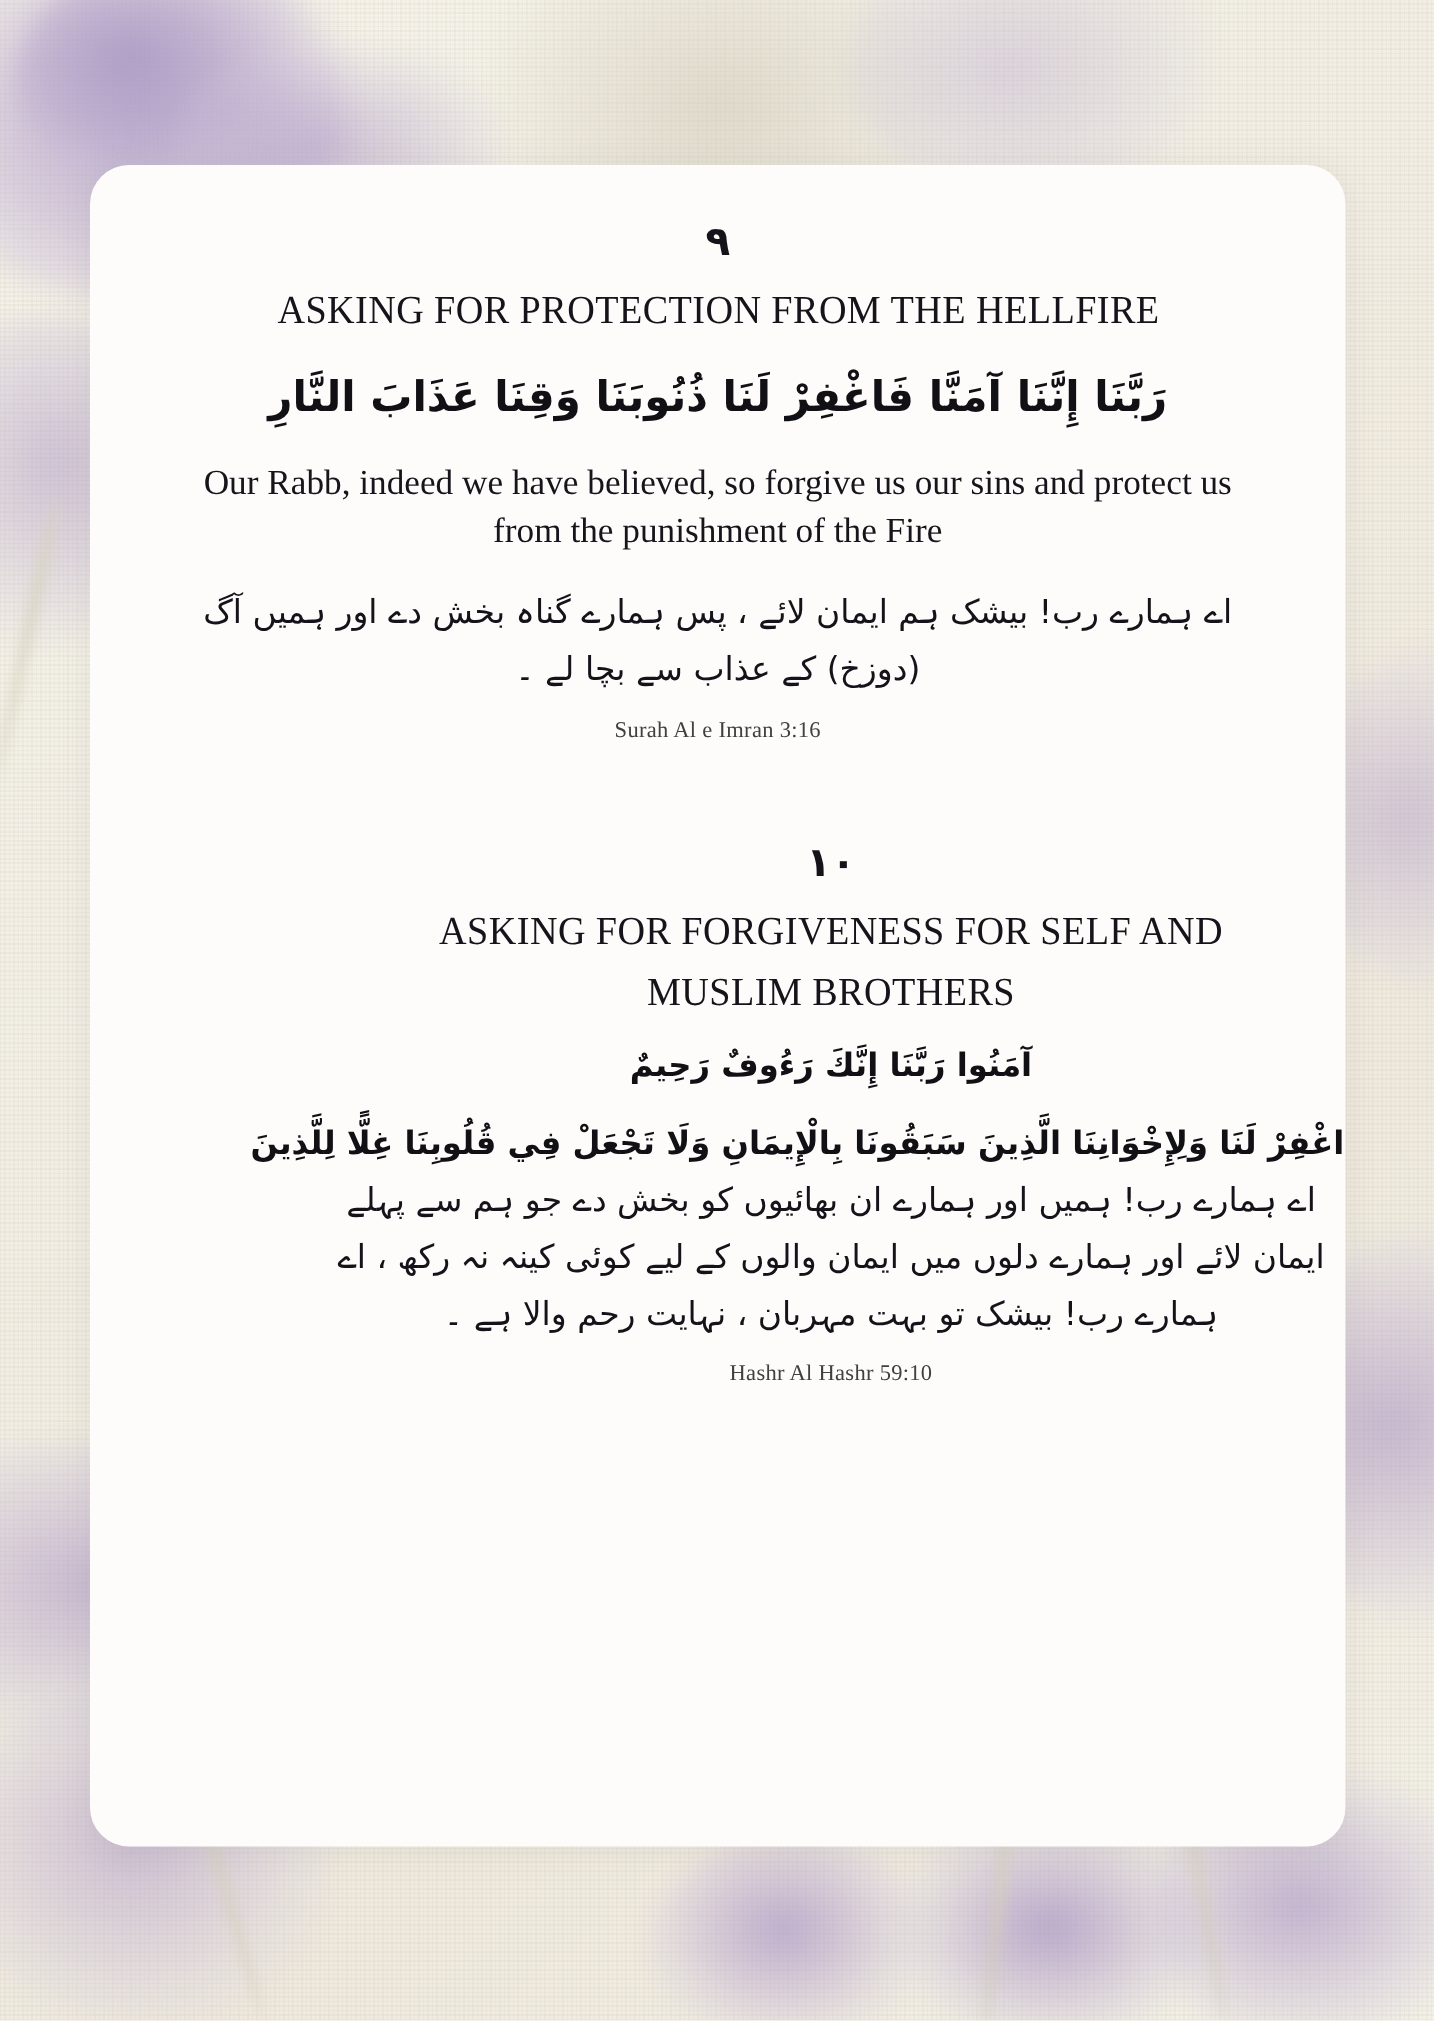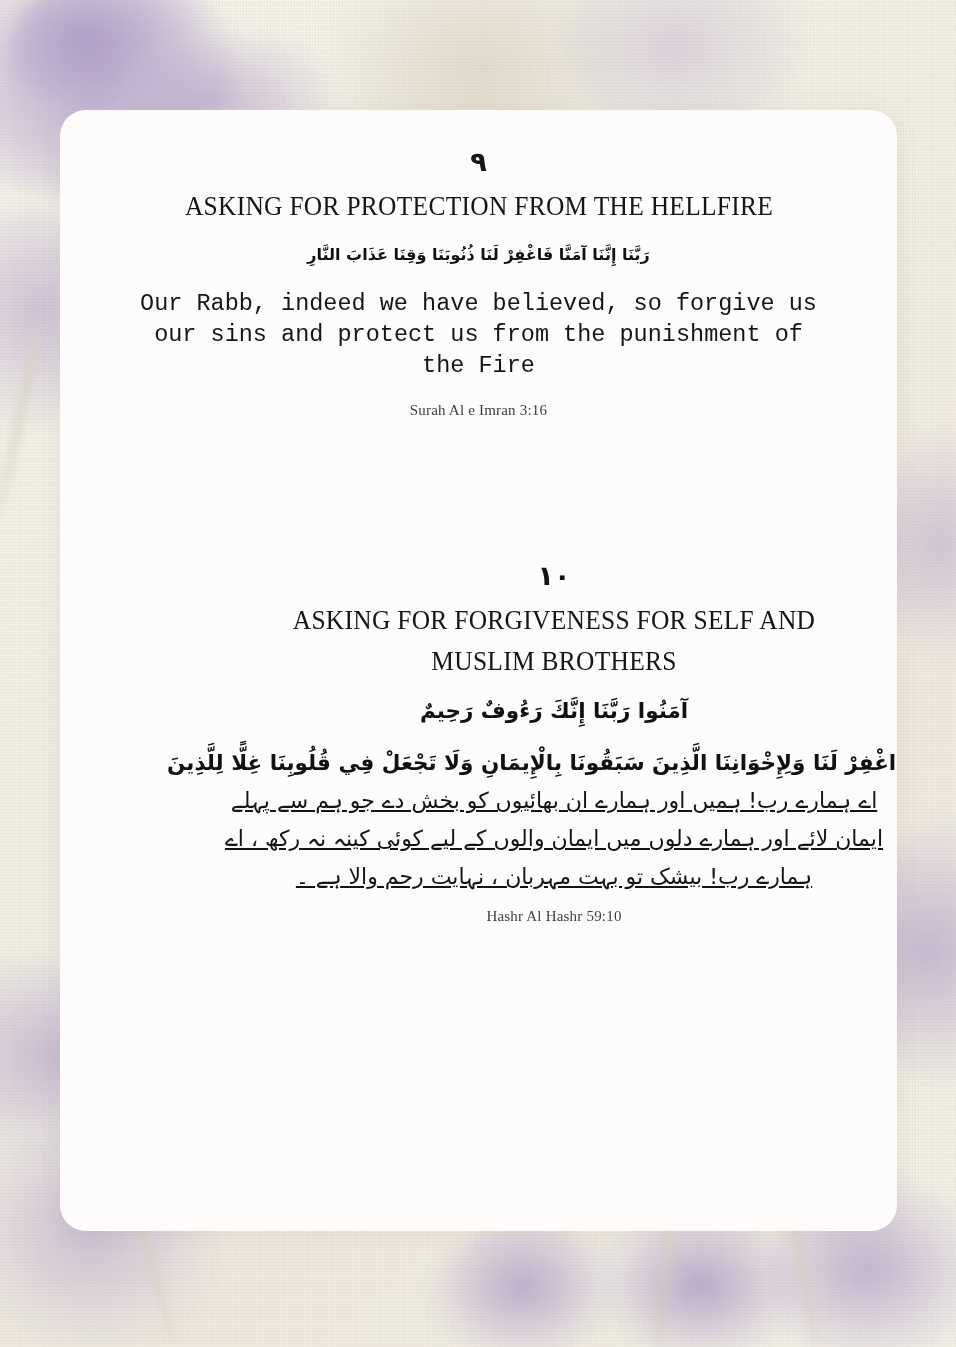--- a/index.html
+++ b/index.html
@@ -93,21 +93,21 @@
     font-size: 26.5px;
     letter-spacing: 0.3px;
     font-weight: 400;
     color: #15141a;
     line-height: 1.32;
     transform: scaleX(0.96);
   }
   .dua-arabic {
     font-family: "DejaVu Sans", "Liberation Serif", serif;
     direction: rtl;
-    font-size: 16px;
+    font-size: 28px;
     font-weight: 700;
     line-height: 1.62;
     color: #111015;
   }
   .dua-arabic.small {
     font-size: 21.5px;
     line-height: 1.66;
   }
   .dua-english {
     font-family: "Liberation Serif", serif;
@@ -129,28 +129,28 @@
     letter-spacing: 0.2px;
   }
 
   
   #dua-block-1 { position: absolute; left: 0; top: 38px; width: 837px; }
   #dua-block-2 { position: absolute; left: 0; top: 452px; width: 952px; margin-left: 18px; }
 
   .m-num   { margin: 0 0 14px 0; }
   .m-title { margin: 0 auto 18px auto; max-width: 700px; }
   .m-arab  { margin: 0 auto 20px auto; max-width: 790px; }
-  .m-eng   { margin: 0 auto 20px auto; max-width: 700px; font-family: Liberation Mono, monospace; }
+  .m-eng   { margin: 0 auto 20px auto; max-width: 700px; }
   .m-urdu  { margin: 0 auto 14px auto; max-width: 720px; }
   .m-ref   { margin: 0 0 0 0; }
 
   .m-title2 { margin: 0 auto 6px auto; max-width: 620px; }
   .m-arab2  { margin: 0 auto 16px auto; max-width: 800px; }
   .m-eng2   { margin: 0 auto 22px auto; max-width: 720px; }
-  .m-urdu2  { margin: 0 auto 12px auto; max-width: 700px; text-decoration: underline; }
+  .m-urdu2  { margin: 0 auto 12px auto; max-width: 700px; }
 </style>
 </head>
 <body>
 
 <div id="page">
 
   <div class="bloom" style="left:-70px; top:-60px; width:300px; height:260px;
               background: radial-gradient(ellipse at 55% 55%, rgba(176,157,200,0.78) 0%, rgba(188,172,208,0.55) 38%, rgba(214,206,226,0.22) 66%, rgba(255,255,255,0) 80%);"></div>
   <div class="petal" style="left:10px; top:-30px; width:190px; height:150px; border-radius:60% 40% 55% 45%;
               background: radial-gradient(ellipse at 40% 45%, rgba(165,145,192,0.70), rgba(200,188,216,0.25) 65%, rgba(255,255,255,0) 82%);"></div>
@@ -190,20 +190,21 @@
 
       <section id="dua-block-1" class="dua">
         <div class="dua-number m-num">٩</div>
 
         <h2 class="dua-title m-title">ASKING FOR PROTECTION FROM THE HELLFIRE</h2>
 
         <p class="dua-arabic m-arab">رَبَّنَا إِنَّنَا آمَنَّا فَاغْفِرْ لَنَا ذُنُوبَنَا وَقِنَا عَذَابَ النَّارِ</p>
 
         <p class="dua-english m-eng">Our Rabb, indeed we have believed, so forgive us our sins and protect us from the punishment of the Fire</p>
 
+        <p class="dua-urdu m-urdu">اے ہمارے رب! بیشک ہم ایمان لائے ، پس ہمارے گناہ بخش دے اور ہمیں آگ (دوزخ) کے عذاب سے بچا لے ۔</p>
 
         <p class="dua-ref m-ref">Surah Al e Imran 3:16</p>
       </section>
 
       <section id="dua-block-2" class="dua">
         <div class="dua-number m-num">١٠</div>
 
         <h2 class="dua-title m-title2">ASKING FOR FORGIVENESS FOR SELF AND</h2>
         <h2 class="dua-title" style="margin:0 auto 14px auto;">MUSLIM BROTHERS</h2>
 

